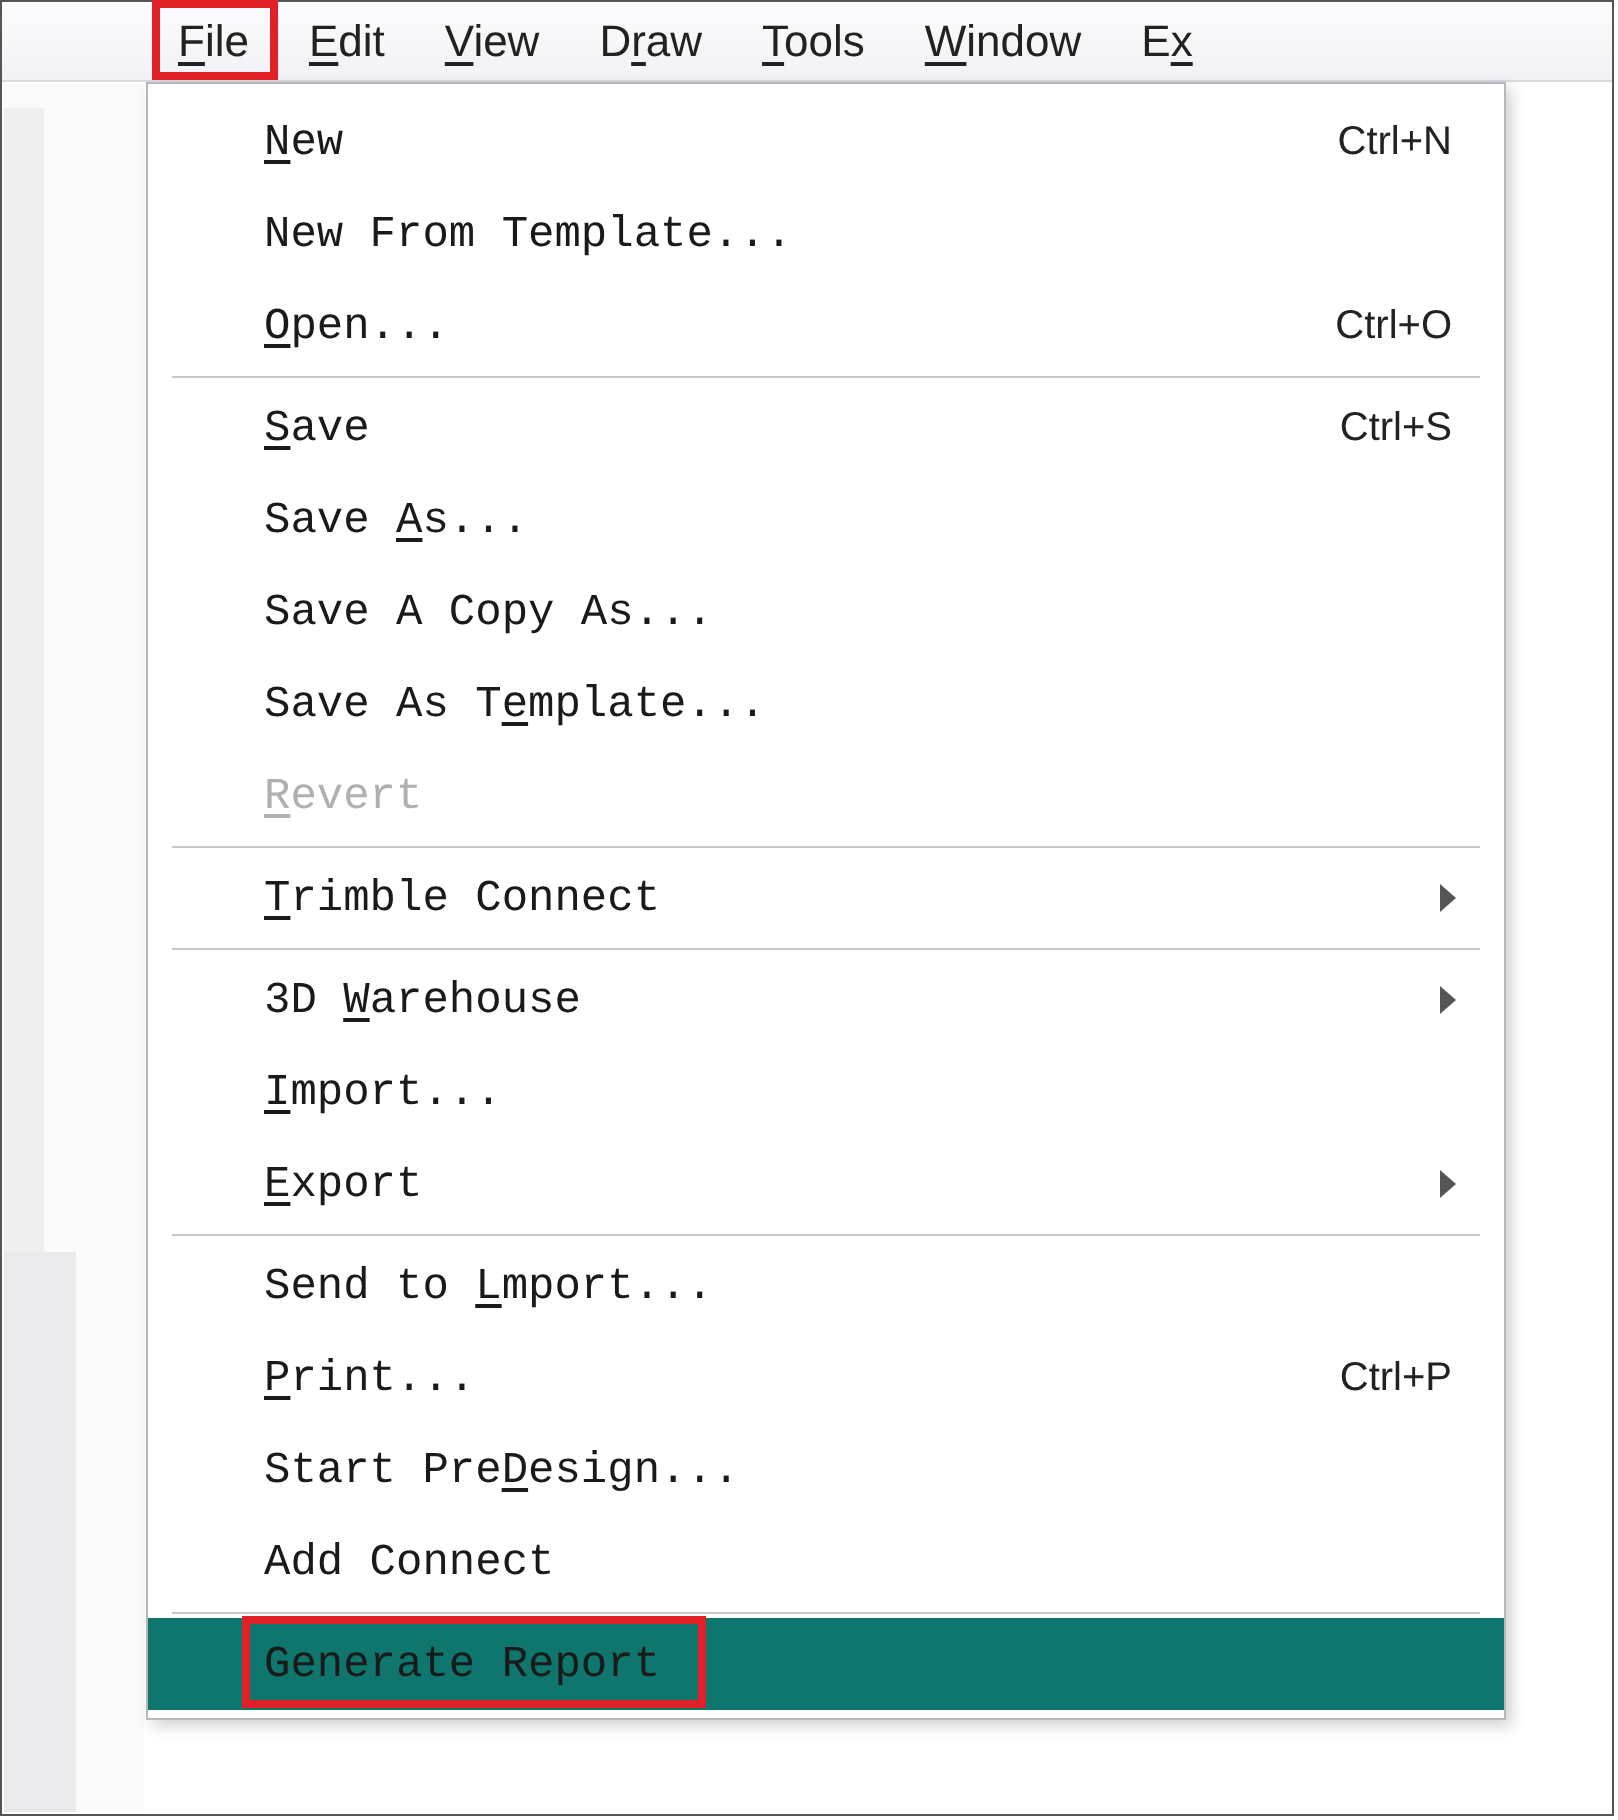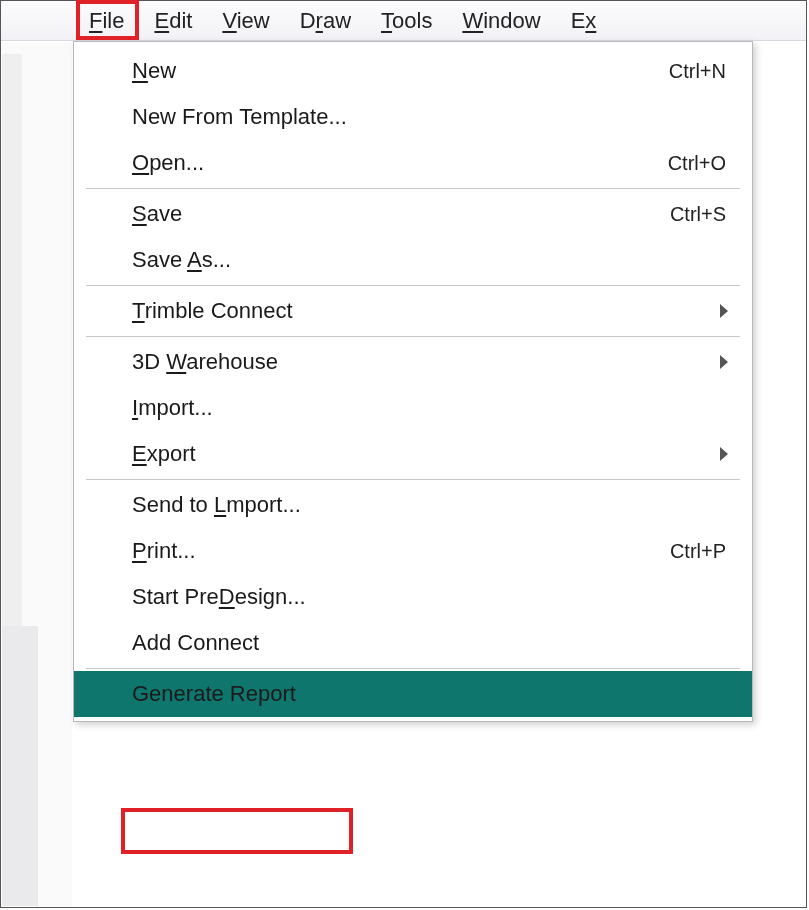--- a/index.html
+++ b/index.html
@@ -97,20 +97,21 @@
     align-items: center;
     height: 46px;
     padding: 0 20px 0 58px;
     position: relative;
   }
   .menu-row.hovered {
     background: #0f766e;
   }
   .menu-row .label {
     flex: 1;
+    font-family: Liberation Mono, monospace;
   }
   .menu-row .label .ul {
     text-decoration: underline;
     text-underline-offset: 3px;
   }
   .menu-row .shortcut {
     color: #222;
     font-size: 20px;
     margin-right: 6px;
   }
@@ -180,20 +181,29 @@
         <span class="shortcut">Ctrl+O</span>
       </div>
       <div class="sep"></div>
       <div class="menu-row">
         <span class="label"><span></span><span class="ul">S</span><span>ave</span></span>
         <span class="shortcut">Ctrl+S</span>
       </div>
       <div class="menu-row">
         <span class="label"><span>Save </span><span class="ul">A</span><span>s...</span></span>
       </div>
+      <div class="menu-row">
+        <span class="label"><span>Save A Copy As...</span><span></span></span>
+      </div>
+      <div class="menu-row">
+        <span class="label"><span>Save As T</span><span class="ul">e</span><span>mplate...</span></span>
+      </div>
+      <div class="menu-row disabled">
+        <span class="label"><span></span><span class="ul">R</span><span>evert</span></span>
+      </div>
       <div class="sep"></div>
       <div class="menu-row">
         <span class="label"><span></span><span class="ul">T</span><span>rimble Connect</span></span>
         <span class="submenu-arrow"></span>
       </div>
       <div class="sep"></div>
       <div class="menu-row">
         <span class="label"><span>3D </span><span class="ul">W</span><span>arehouse</span></span>
         <span class="submenu-arrow"></span>
       </div>

